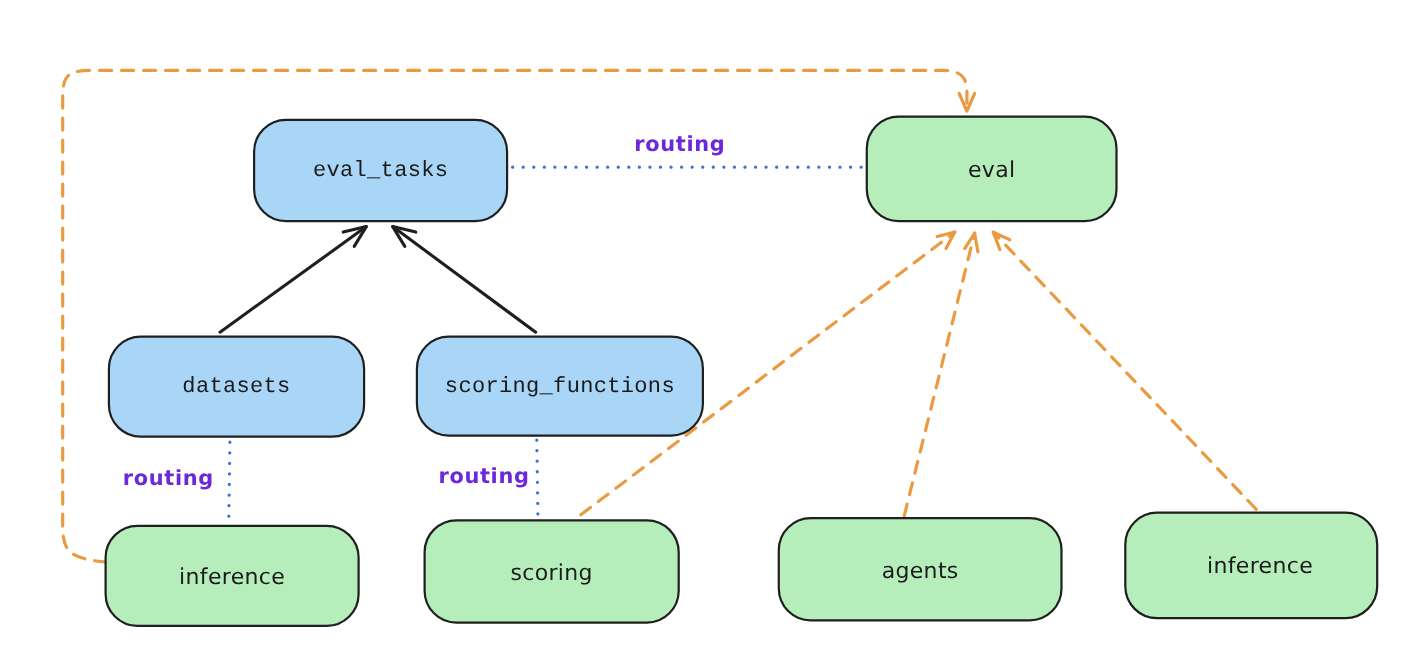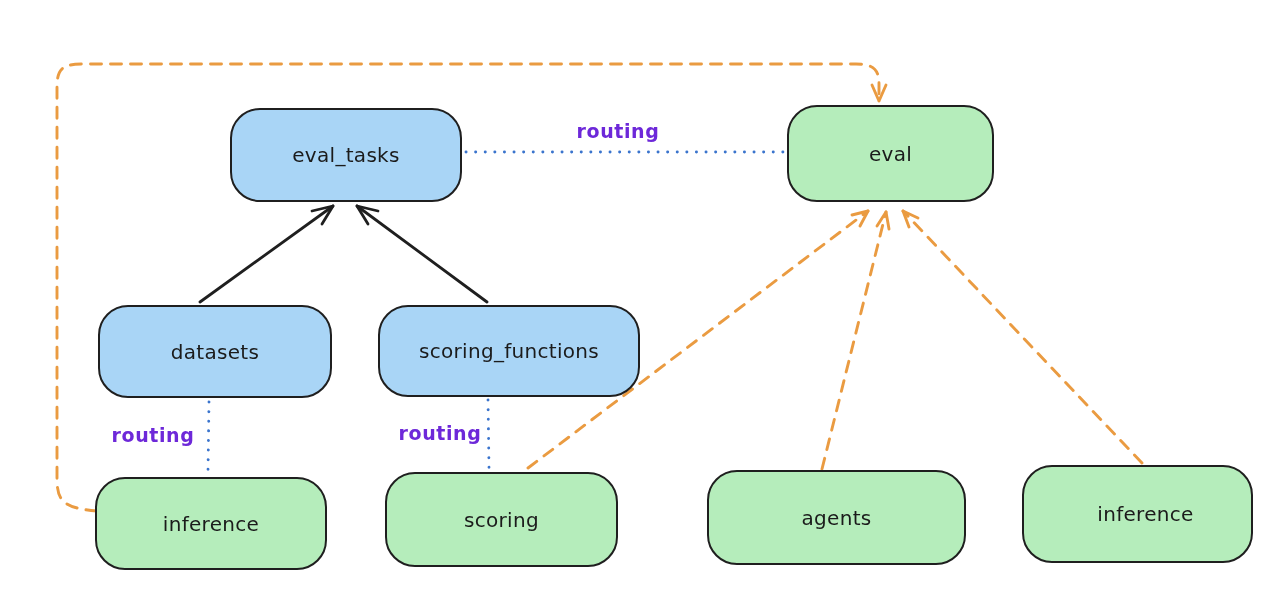--- a/index.html
+++ b/index.html
@@ -8,34 +8,34 @@
   .edges{position:absolute;left:0;top:0;width:1280px;height:596px;}
   .node{
     position:absolute;
     border:2.6px solid #1f1f1f;
     border-radius:30px;
     display:flex;align-items:center;justify-content:center;
     font-size:20px;color:#1b1b1b;
     letter-spacing:0.3px;
     box-sizing:border-box;
   }
-  .node.blue{background:#a9d5f6;}
+  .node.blue{background:#a9d5f6;font-family:Liberation Mono, monospace;}
   .node.green{background:#b5edbb;}
   .edge-label{
     position:absolute;
     color:#6d28d9;
     font-weight:bold;
     font-size:19px;
     letter-spacing:0.6px;
     transform:translate(-50%,-50%);
     white-space:nowrap;
   }
   
   .n-eval-tasks{left:230px;top:108px;width:232px;height:94px;}
-  .n-eval{left:787px;top:105px;width:207px;height:97px;}
+  .n-eval{left:787px;top:105px;width:229px;height:97px;}
   .n-datasets{left:98px;top:305px;width:234px;height:93px;}
   .n-scoring-functions{left:378px;top:305px;width:262px;height:92px;}
   .n-datasetio{left:95px;top:477px;width:232px;height:93px;}
   .n-scoring{left:385px;top:472px;width:233px;height:95px;justify-content:center;}
   .n-agents{left:707px;top:470px;width:259px;height:95px;}
   .n-inference{left:1022px;top:465px;width:231px;height:98px;padding-left:16px;}
   .l-routing-top{left:618px;top:131px;}
   .l-routing-datasets{left:153px;top:435px;}
   .l-routing-scoring{left:440px;top:433px;}
 </style>

